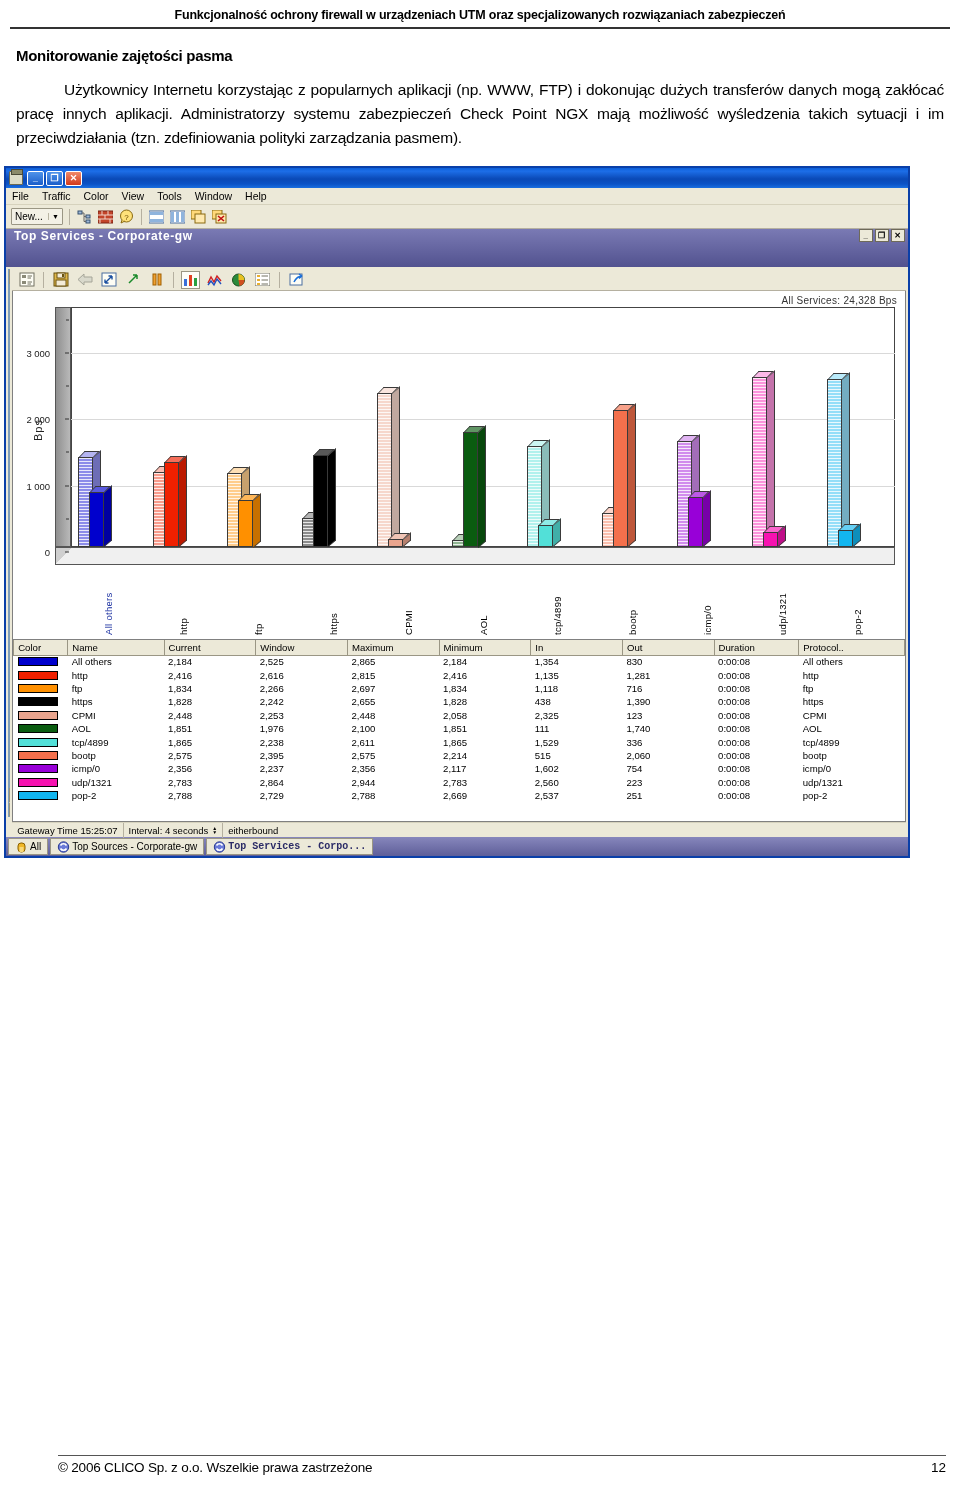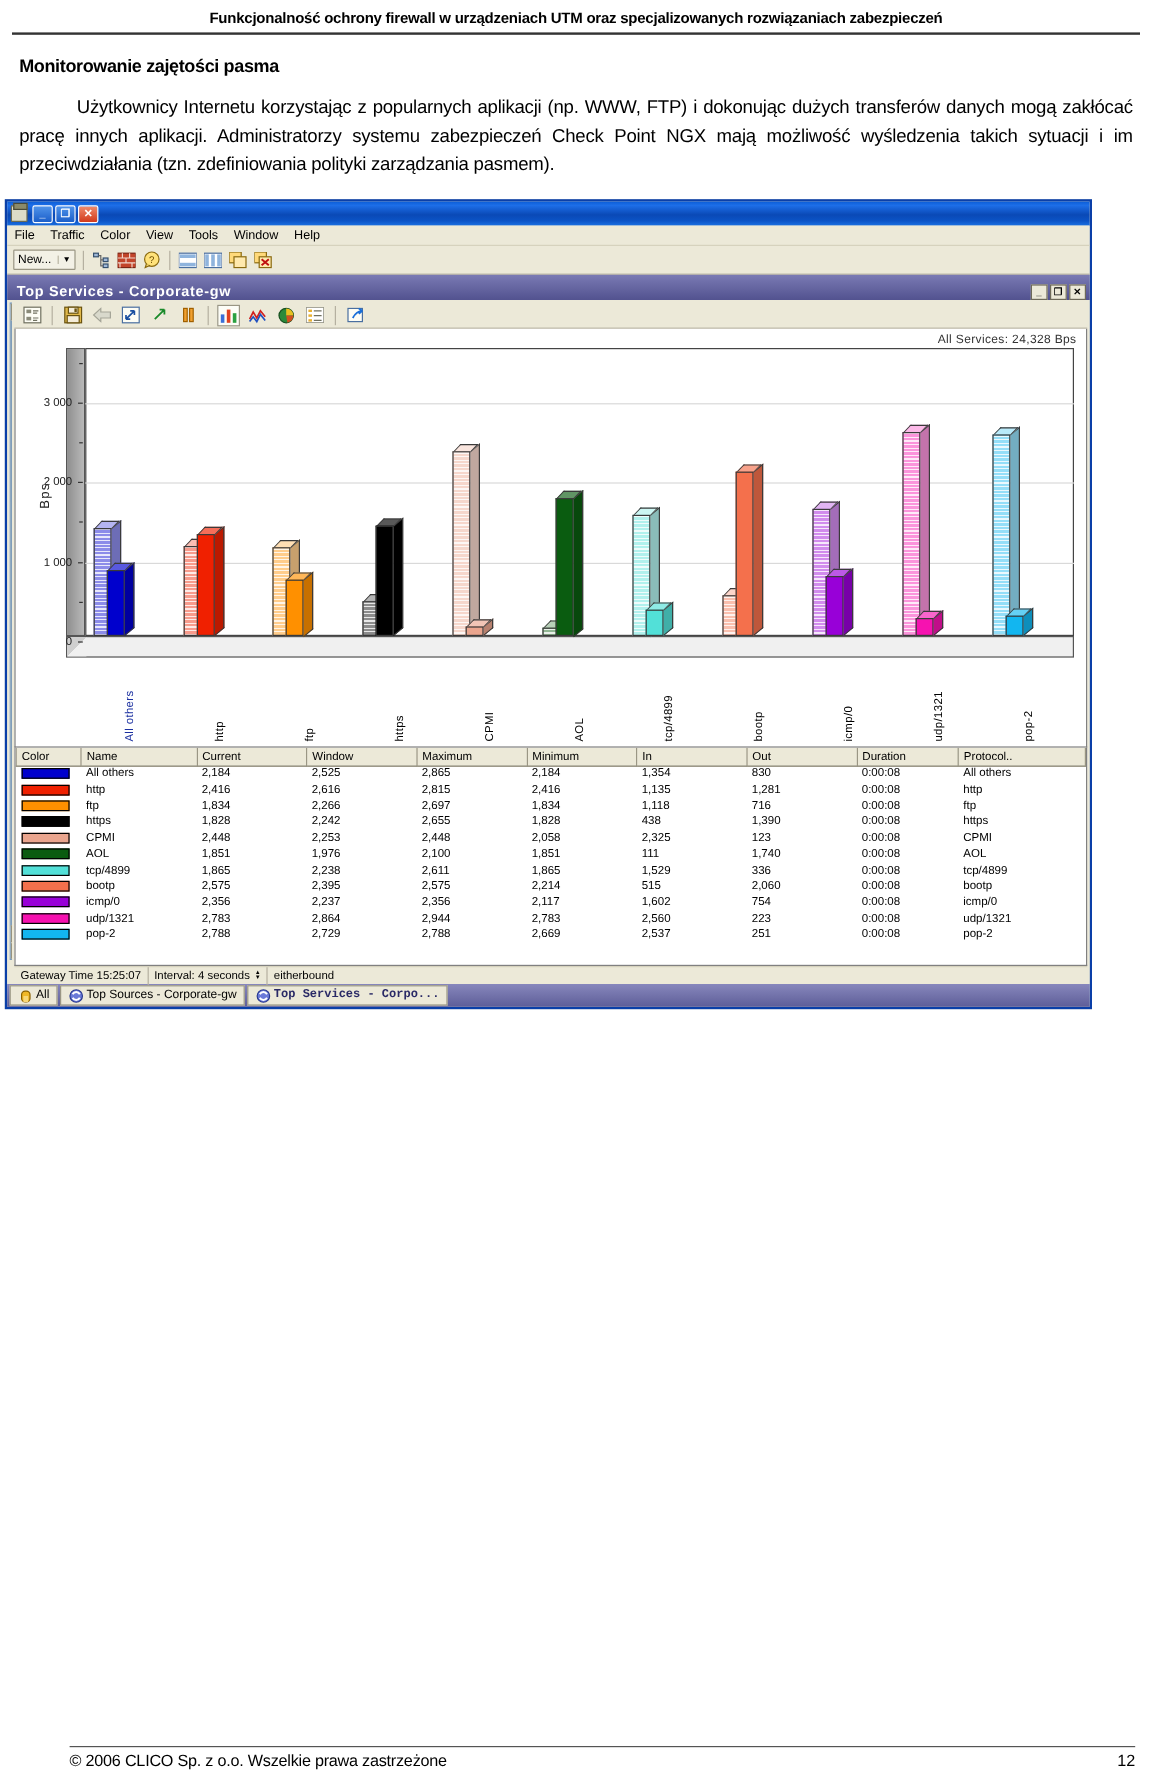--- a/index.html
+++ b/index.html
@@ -100,22 +100,22 @@
     border-radius:1px;
   }
   .newbtn .caret{
     margin-left:auto;border-left:1px solid #b9b5a3;padding-left:3px;
     font-size:7px;
   }
   .tbsep { width:1px;height:16px;background:#b5b0a0;margin:0 2px; }
   .tbico { width:17px;height:17px;display:flex;align-items:center;justify-content:center; }
 
   .bannerbar {
-    height:21px;background:#5c5c9e;color:#fff;
-    display:flex;align-items:flex-end;padding-left:8px;
+    height:38px;background:#5c5c9e;color:#fff;
+    display:flex;align-items:flex-start;padding-left:8px;
     font-size:12px;font-weight:bold;letter-spacing:0.6px;
     position:relative;
     background:linear-gradient(180deg,#7a7ab4,#52528f);
   }
   .bannerbar .minibtns{position:absolute;right:3px;display:flex;gap:2px;}
   .mbtn{
     width:14px;height:13px;background:#ece9d8;border:1px solid #6e6a59;
     color:#000;font-size:8px;display:flex;align-items:center;justify-content:center;
     font-weight:bold;line-height:1;
   }
@@ -169,21 +169,21 @@
   .plot{
     position:absolute;left:58px;top:22px;right:10px;bottom:92px;
   }
   .yaxis-title{
     position:absolute;left:-44px;top:50%;
     transform:translateY(-50%) rotate(-90deg);
     font-size:11px;color:#222;letter-spacing:1px;
   }
   .ylabels{ position:absolute;left:-40px;top:0;bottom:0;width:38px; }
   .ylab{
-    position:absolute;right:9px;font-size:9.5px;color:#222;
+    position:absolute;right:19px;font-size:9.5px;color:#222;
     transform:translateY(-50%);white-space:nowrap;
   }
   .ytick{ position:absolute;right:0;width:4px;height:1px;background:#333;transform:translateY(-50%); }
 
   .wall-left{
     position:absolute;left:-16px;top:-6px;bottom:0;width:16px;
     background:linear-gradient(90deg,#8f8f8f,#b9b9b9);
     border:1px solid #555;
   }
   .wall-back{

